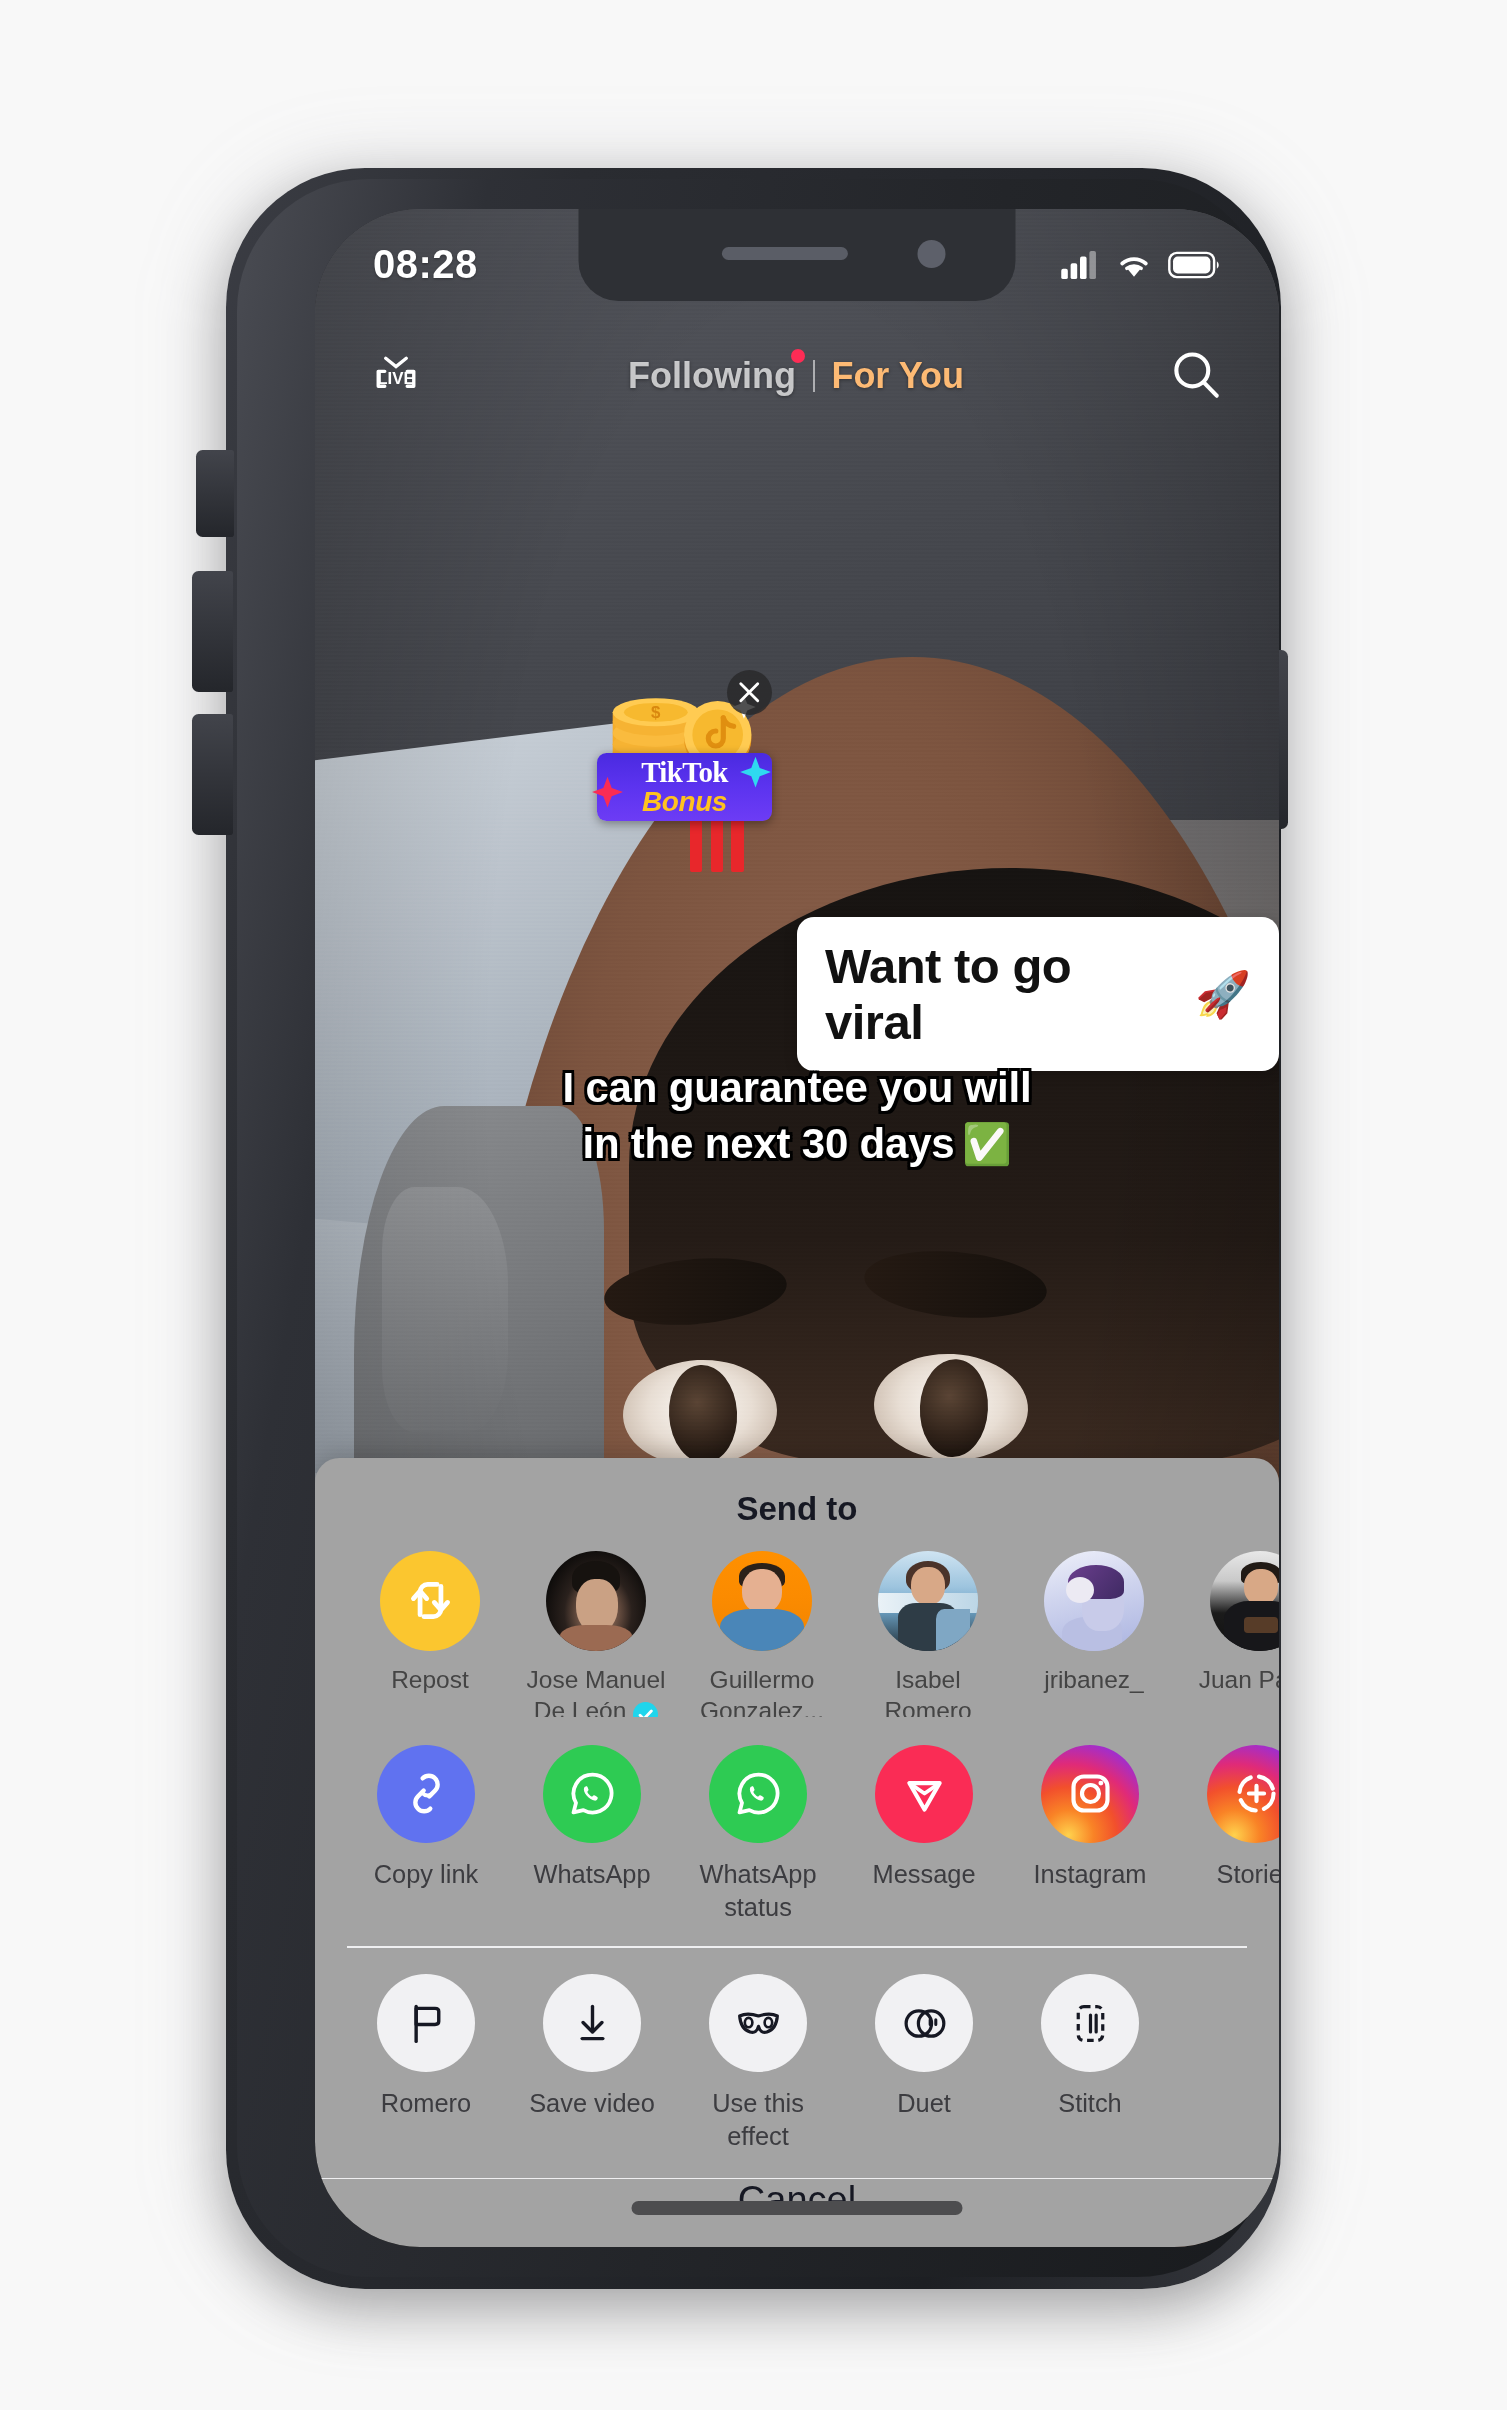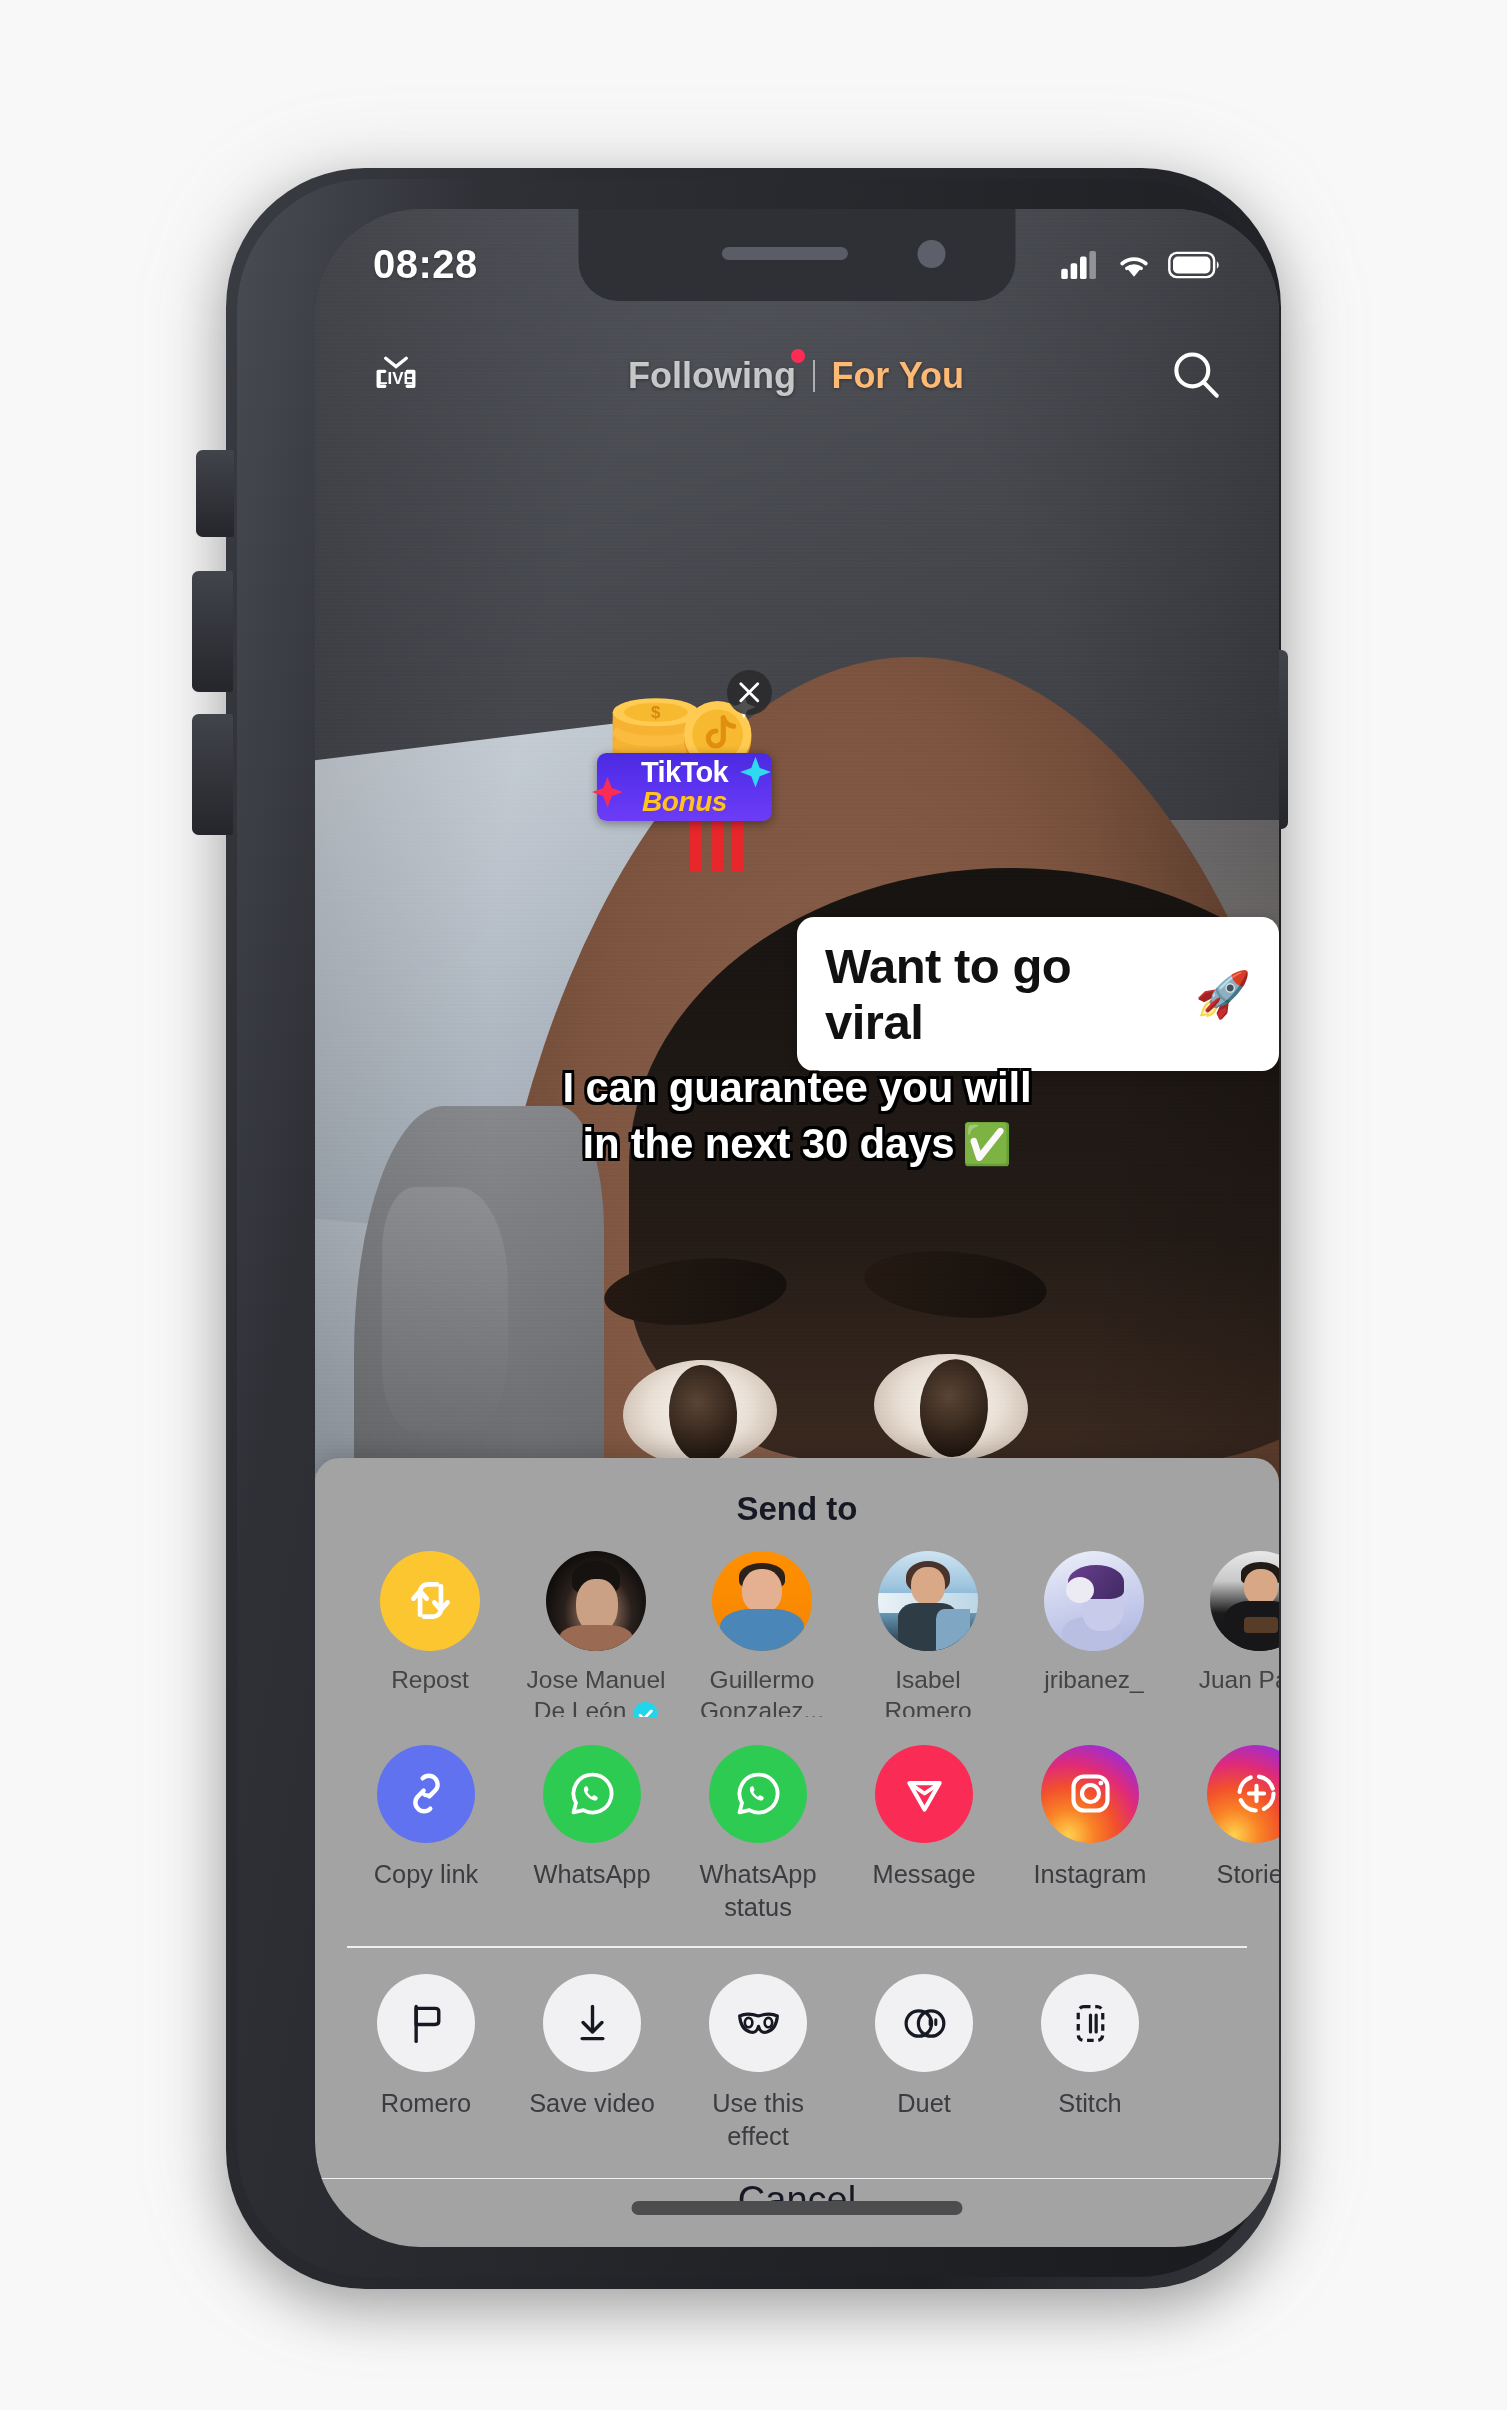--- a/index.html
+++ b/index.html
@@ -155,21 +155,21 @@
 
   
   .bonus-wrap{ position:absolute; left:282px; top:471px; z-index:16; }
   .bonus-coins{ position:absolute; left:5.6px; top:-9.4px; width:160px; height:105px; }
   .bonus-pill{
     position:absolute; left:0; top:73px; width:175px; height:68px;
     background: linear-gradient(180deg,#4a2ae0 0%,#5b33ef 48%,#6d3cf5 100%);
     border-radius:9.4px; box-shadow:0 2.8px 9.4px rgba(0,0,0,.35);
     display:flex; flex-direction:column; align-items:center; justify-content:center; line-height:1;
   }
-  .bonus-tiktok{ color:#fff; font-size:29px; font-weight:800; letter-spacing:-0.6px; }
+  .bonus-tiktok{ color:#fff; font-size:29px; font-weight:800; letter-spacing:-0.6px;font-family:Liberation Serif, serif; }
   .bonus-bonus{ color:#ffc21f; font-size:28px; font-weight:800; font-style:italic; letter-spacing:-0.4px; margin-top:0.9px; }
   .bonus-close{
     position:absolute; left:412px; top:461px; width:45px; height:45px; border-radius:50%;
     background:rgba(40,40,42,.82); display:flex; align-items:center; justify-content:center; z-index:17;
   }
   .you-text{
     position:absolute; left:469px; top:556px; z-index:15;
     font-size:102px; font-weight:900; letter-spacing:-1.9px;
     color:#e8272b; -webkit-text-stroke:8.5px #ffffff; paint-order:stroke fill;
     text-shadow:0 4.7px 11.3px rgba(0,0,0,.3);

